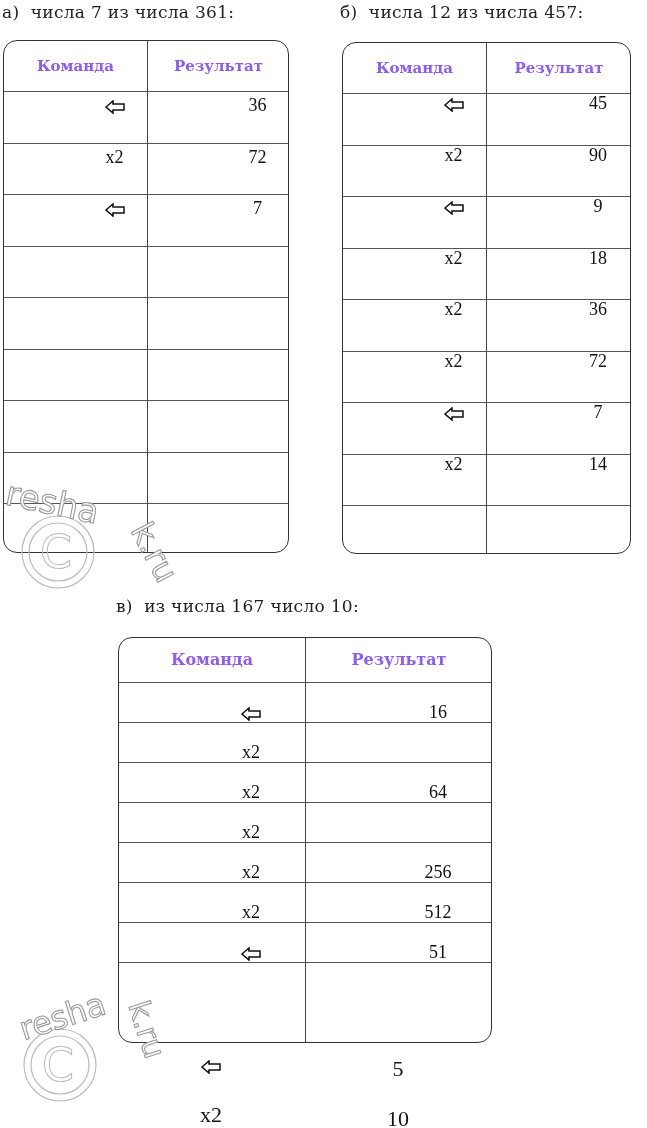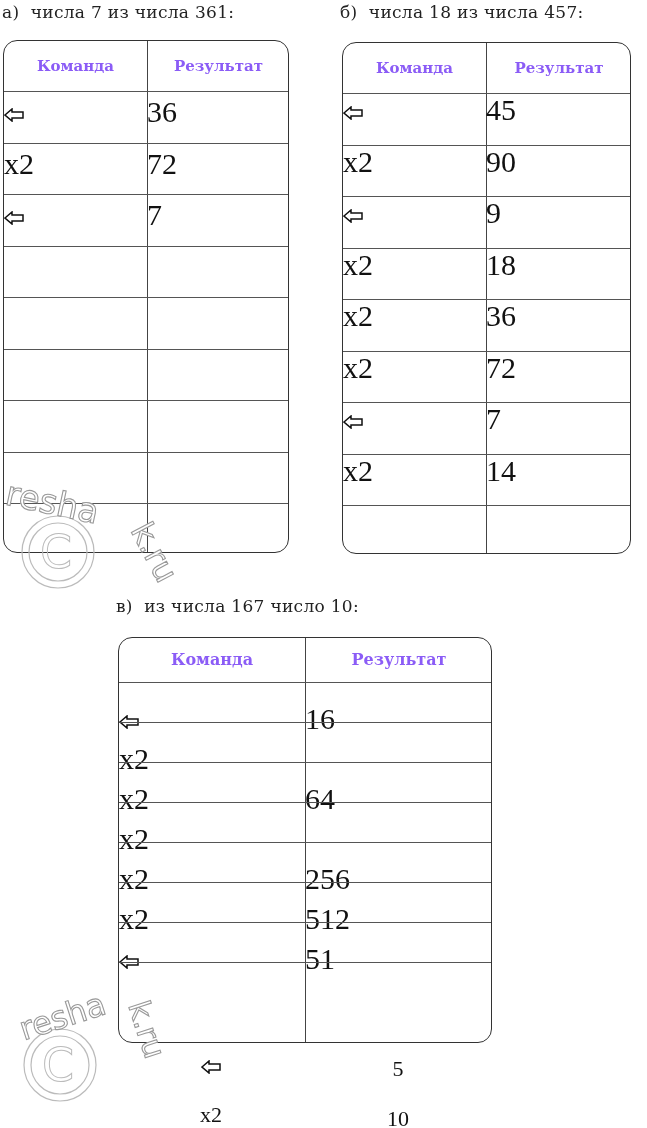--- a/index.html
+++ b/index.html
@@ -3,30 +3,30 @@
 <meta charset="utf-8">
 <style>
   html, body { margin: 0; padding: 0; background: #ffffff; }
   body { width: 647px; height: 1128px; position: relative; overflow: hidden;
          font-family: "Liberation Serif", "DejaVu Serif", serif; color: #1a1a1a; }
   .caption { position: absolute; font-family: "DejaVu Serif", serif; font-size: 17px; color: #222; white-space: pre; letter-spacing: 0.3px; }
   .tbl { position: absolute; border: 1.6px solid #333; border-radius: 14px; box-sizing: border-box; overflow: hidden; }
   .tbl .vdiv { position: absolute; top: 0; bottom: 0; width: 0; border-left: 1.3px solid #444; }
   .tbl .hline { position: absolute; left: 0; right: 0; height: 0; border-top: 1.3px solid #555; }
   .hdr { position: absolute; top: 0; font-family: "DejaVu Serif", serif; font-weight: bold; font-size: 15px; color: #8b5cf6; text-align: center; }
-  .cell { position: absolute; font-size: 30px; color: #111; }
+  .cell { position: absolute; text-align: center; font-size: 18px; color: #111; padding-left: 39px; }
   .arrow { display: inline-block; vertical-align: middle; }
   .free { position: absolute; text-align: center; font-size: 22px; color: #111; }
   .wm { position: absolute; pointer-events: none; }
 </style>
 </head>
 <body>
 
 <div class="caption" style="left:2px; top:2px;">а)  числа 7 из числа 361:</div>
-<div class="caption" style="left:340px; top:2px;">б)  числа 18 из числа 457:</div>
+<div class="caption" style="left:340px; top:2px;">б)  числа 12 из числа 457:</div>
 <div class="caption" style="left:116px; top:596px;">в)  из числа 167 число 10:</div>
 
 <div class="tbl" id="tblA" style="left:3px; top:40px; width:286px; height:513px;">
   <div class="vdiv" style="left:143px;"></div>
   <div class="hdr" style="left:0; width:143px; top:16px;">Команда</div>
   <div class="hdr" style="left:143px; width:143px; top:16px;">Результат</div>
 <div class="hline" style="top: 50px;"></div>
     <div class="cell" style="left: 0px; width: 143px; top: 54px;"><svg width="20" height="14" class="arrow">
         <path d="M1 7 L8 1 L8 4 L19 4 L19 10 L8 10 L8 13 Z" fill="#fff" stroke="#111" stroke-width="1.5" stroke-linejoin="miter"></path>
       </svg></div>

